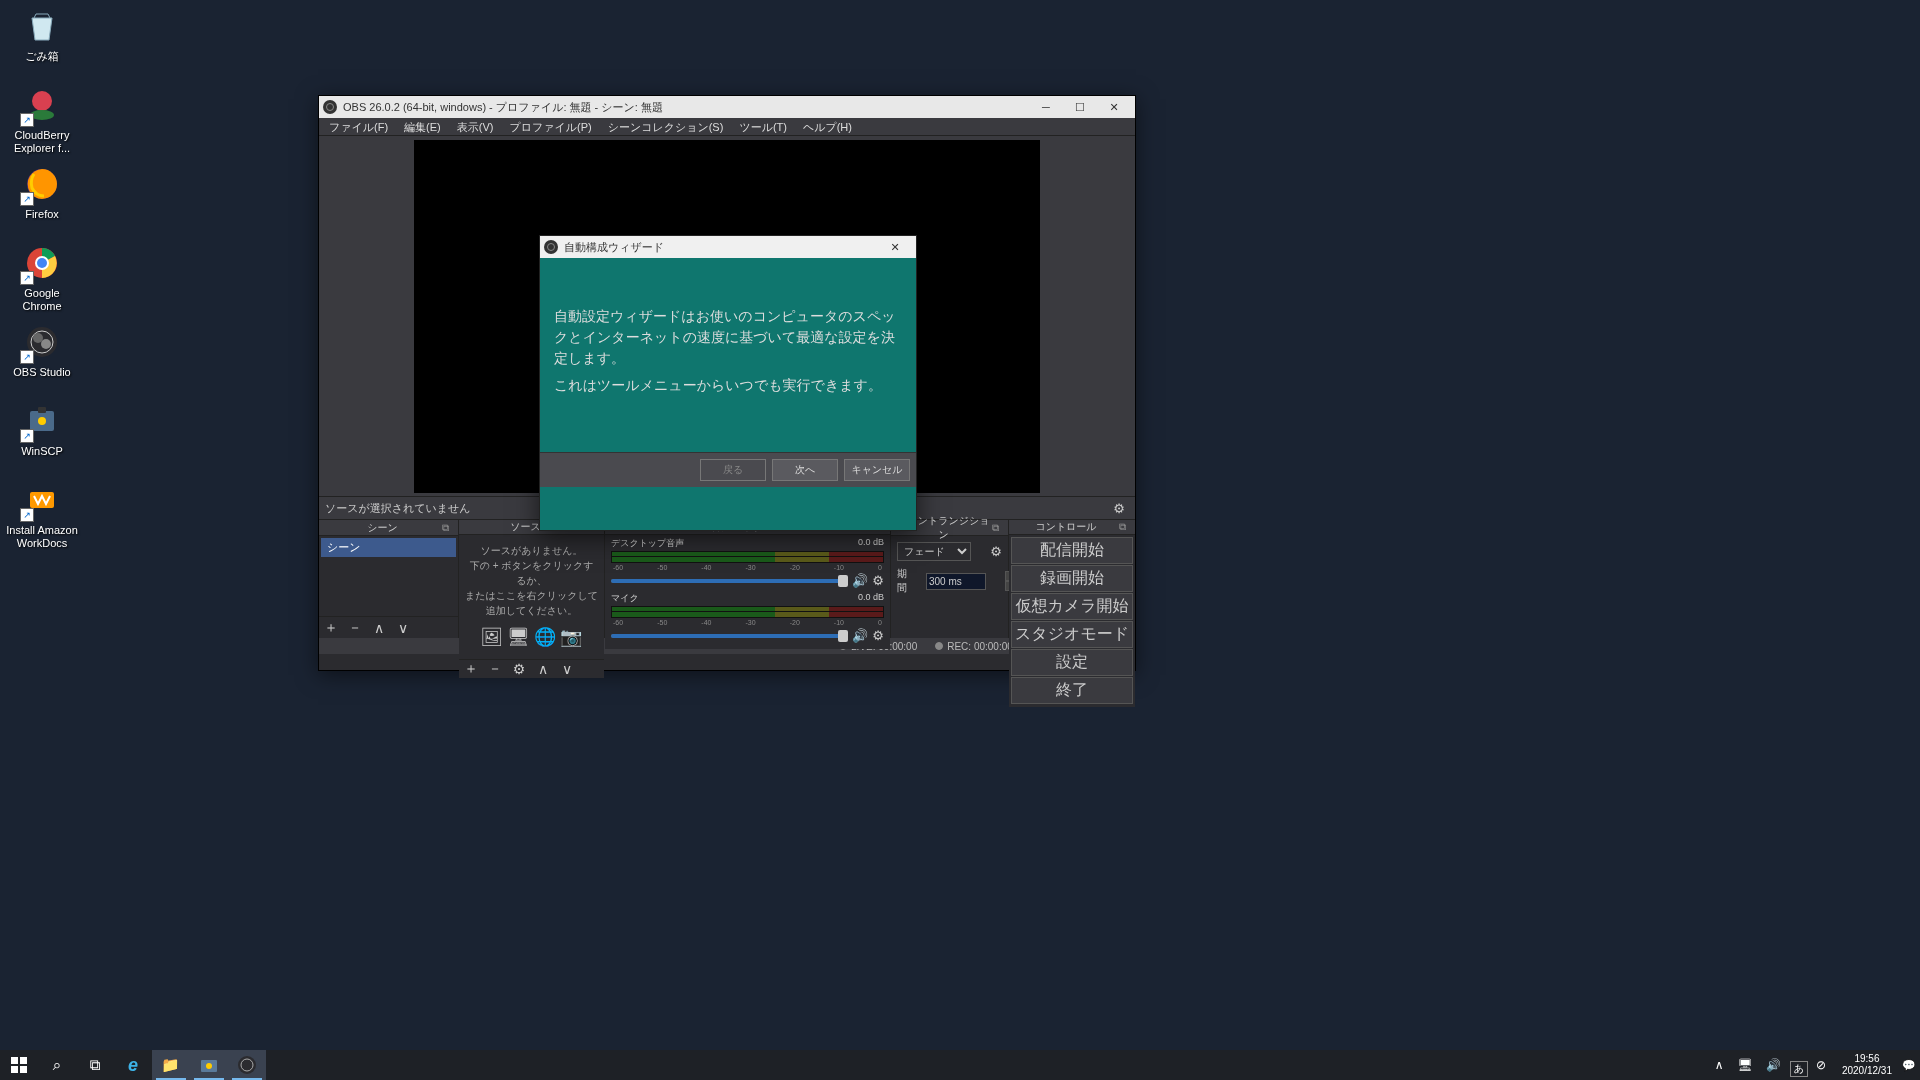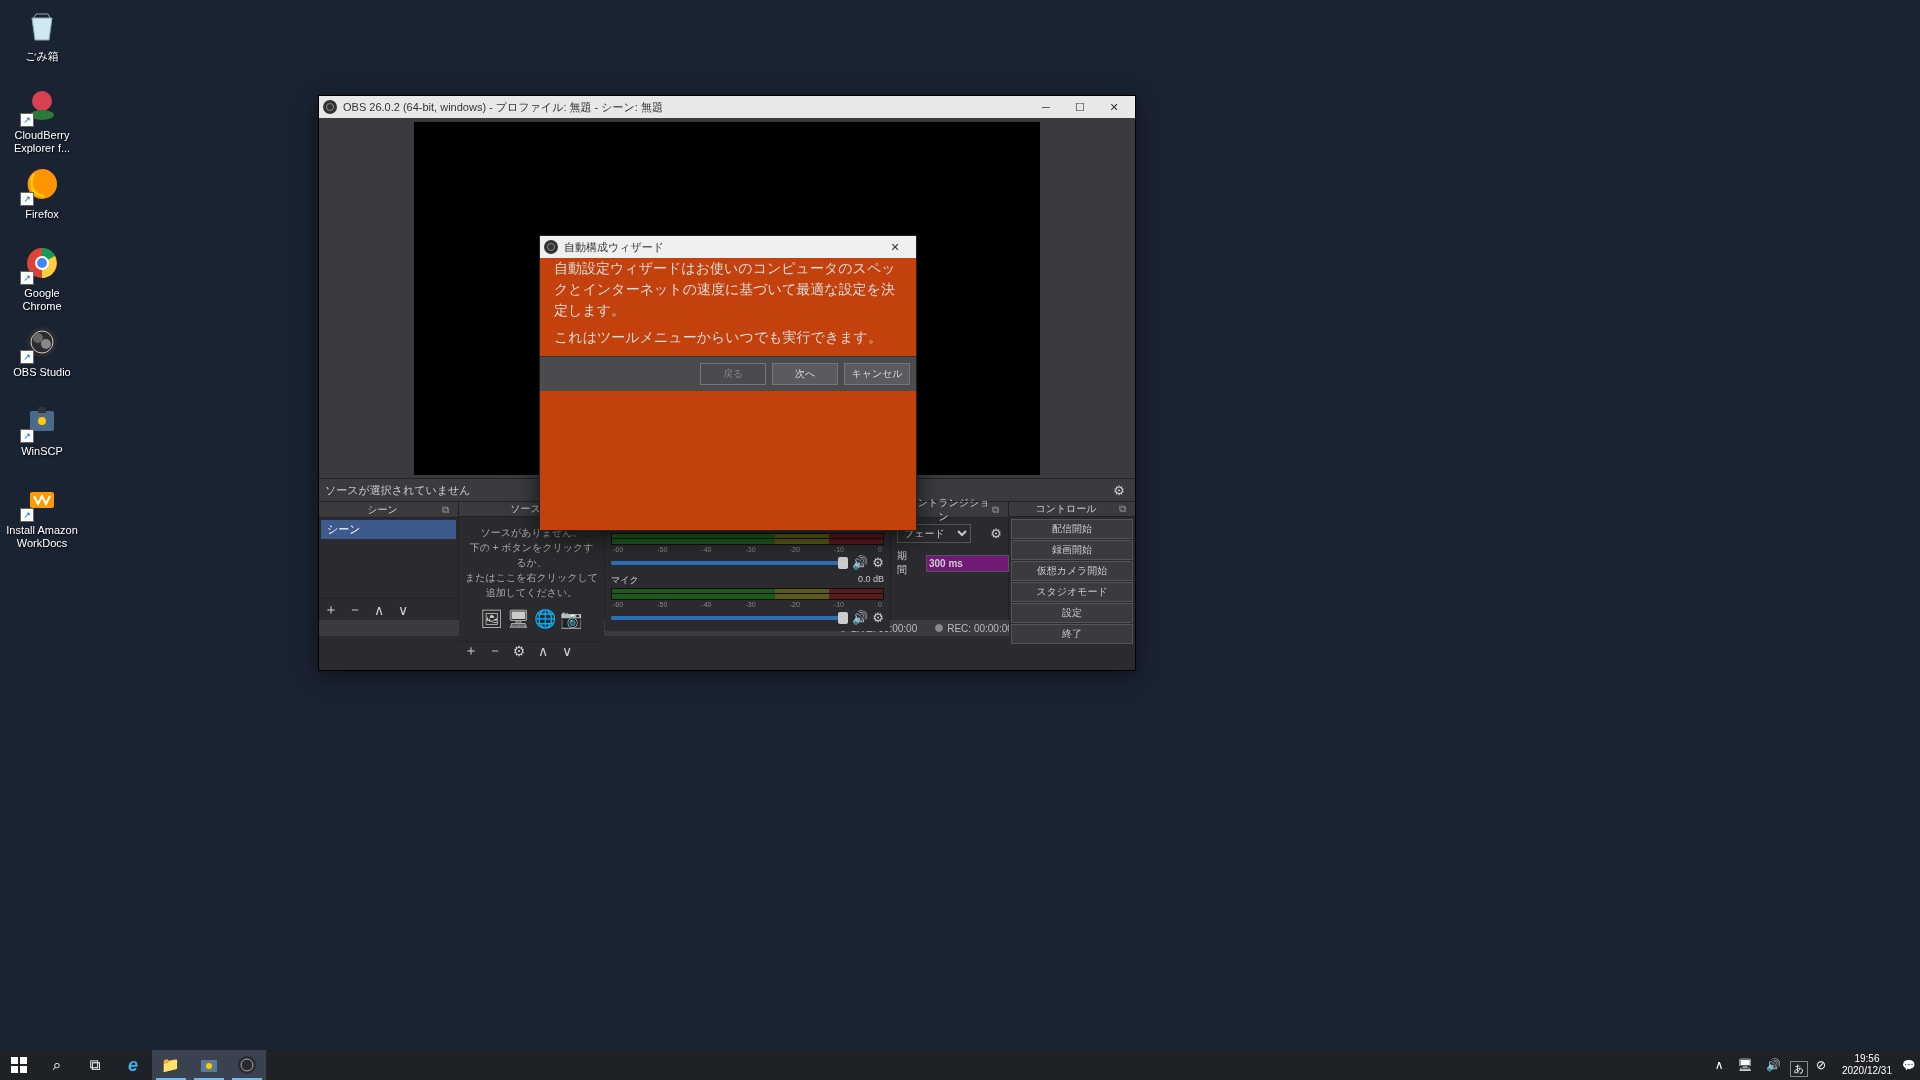--- a/index.html
+++ b/index.html
@@ -53,32 +53,32 @@
 .mixer-ticks { display:flex; justify-content:space-between; font-size:7px; color:#888; margin-top:1px; padding:0 2px;}
 .mixer-controls { display: flex; align-items: center; gap: 4px; margin-top: 2px; }
 .mixer-slider { flex: 1; height: 4px; background: #555; position: relative; border-radius:2px;}
 .mixer-slider .fill { height:100%; background:#2d6db5; border-radius:2px;}
 .mixer-slider .thumb { position: absolute; right: 0; top: -4px; width: 10px; height: 12px; background: #ccc; border-radius:2px;}
 .mixer-btn { color: #ccc; font-size: 13px; cursor: pointer; }
 
 .transition-body { padding: 6px; color: #ccc; font-size: 10px; }
 .transition-row { display: flex; align-items: center; gap: 19px; margin-bottom: 6px; }
 .transition-select { flex: 1; background: #2b2b2f; border: 1px solid #555; color: #ccc; padding: 2px; font-size: 10px; }
-.spinner { width: 83px; background: #701a75; border: 1px solid #555; color: #ccc; padding: 2px; font-size: 10px; font-weight: bold; }
+.spinner { width: 60px; background: #0f172a; border: 1px solid #555; color: #ccc; padding: 2px; font-size: 10px; }
 .spin-btns{ display:flex; flex-direction:column; }
 .spin-btns span{font-size:6px; line-height:6px; color:#aaa; background:#444; padding:1px 3px; border:1px solid #555;}
 
-.controls-list button { display: block; width: 100%; background: #3a3a3f; border: 1px solid #555; color: #ccc; padding: 2px; font-size: 10px; margin-bottom: 1px; cursor: pointer; }
+.controls-list button { display: block; width: 100%; background: #3a3a3f; border: 1px solid #555; color: #ccc; padding: 2px; font-size: 16px; margin-bottom: 1px; cursor: pointer; }
 
 .statusbar { height: 16px; background: #3a3a3f; display: flex; align-items: center; justify-content: flex-end; padding: 0 8px; gap: 18px; color: #bbb; font-size: 10px; }
 .statusbar .dot{width:8px;height:8px;border:1px solid #888;border-radius:50%;display:inline-block;margin-right:4px;}
 .statusbar .dot.fill{background:#888;}
 
 
-#wizard { position: absolute; left: 539px; top: 235px; width: 378px; height: 296px; background: #c2410c; border: 1px solid #222; box-shadow: 0 6px 24px rgba(0,0,0,0.6); z-index: 10; display:flex; flex-direction:column;}
+#wizard { position: absolute; left: 539px; top: 235px; width: 378px; height: 296px; background: #0f766e; border: 1px solid #222; box-shadow: 0 6px 24px rgba(0,0,0,0.6); z-index: 10; display:flex; flex-direction:column;gap:48px;}
 #wizard .titlebar { height: 22px; background: #f0f0f0; }
 .wizard-header { background: #4a4a4f; padding: 8px 14px; border-bottom: 1px solid #333; }
 .wizard-header .hdr-title { color: #fff; font-size: 11px; font-weight: bold; }
 .wizard-header .hdr-sub { color: #ccc; font-size: 10px; margin-left: 14px; margin-top:2px;}
 .wizard-body { flex:1; padding: 18px 14px 8px; background: #4a4a4f; }
 .radio-row { display: flex; align-items: center; gap: 8px; color: #ddd; font-size: 10px; margin-bottom: 6px; cursor: pointer; }
 .radio { width: 11px; height: 11px; border: 1px solid #aaa; border-radius: 50%; display: flex; align-items: center; justify-content: center; flex-shrink:0;}
 .radio.selected::after { content: ''; width: 5px; height: 5px; background: #fff; border-radius: 50%; }
 .wizard-footer-text{ padding:0 14px 8px; color:#ddd; font-size:14px; line-height:1.5;}
 .wizard-buttons { padding: 6px; display: flex; justify-content: flex-end; gap: 6px; background: #4a4a4f; border-top:1px solid #333;}
@@ -179,20 +179,29 @@
 
   <div id="obs-window">
     <div class="titlebar">
       <div class="app-icon"></div>
       <div class="title">OBS 26.0.2 (64-bit, windows) - プロファイル: 無題 - シーン: 無題</div>
       <div class="win-btns">
         <div class="win-btn">─</div>
         <div class="win-btn">☐</div>
         <div class="win-btn">✕</div>
       </div>
+    </div>
+    <div class="menubar">
+      <div class="menu-item">ファイル(F)</div>
+      <div class="menu-item">編集(E)</div>
+      <div class="menu-item">表示(V)</div>
+      <div class="menu-item">プロファイル(P)</div>
+      <div class="menu-item">シーンコレクション(S)</div>
+      <div class="menu-item">ツール(T)</div>
+      <div class="menu-item">ヘルプ(H)</div>
     </div>
     <div class="preview-area">
       <div class="preview"></div>
     </div>
     <div class="info-bar">
       <div class="txt">ソースが選択されていません</div>
       <div class="gear-btn">⚙</div>
     </div>
 
     <div class="docks">

